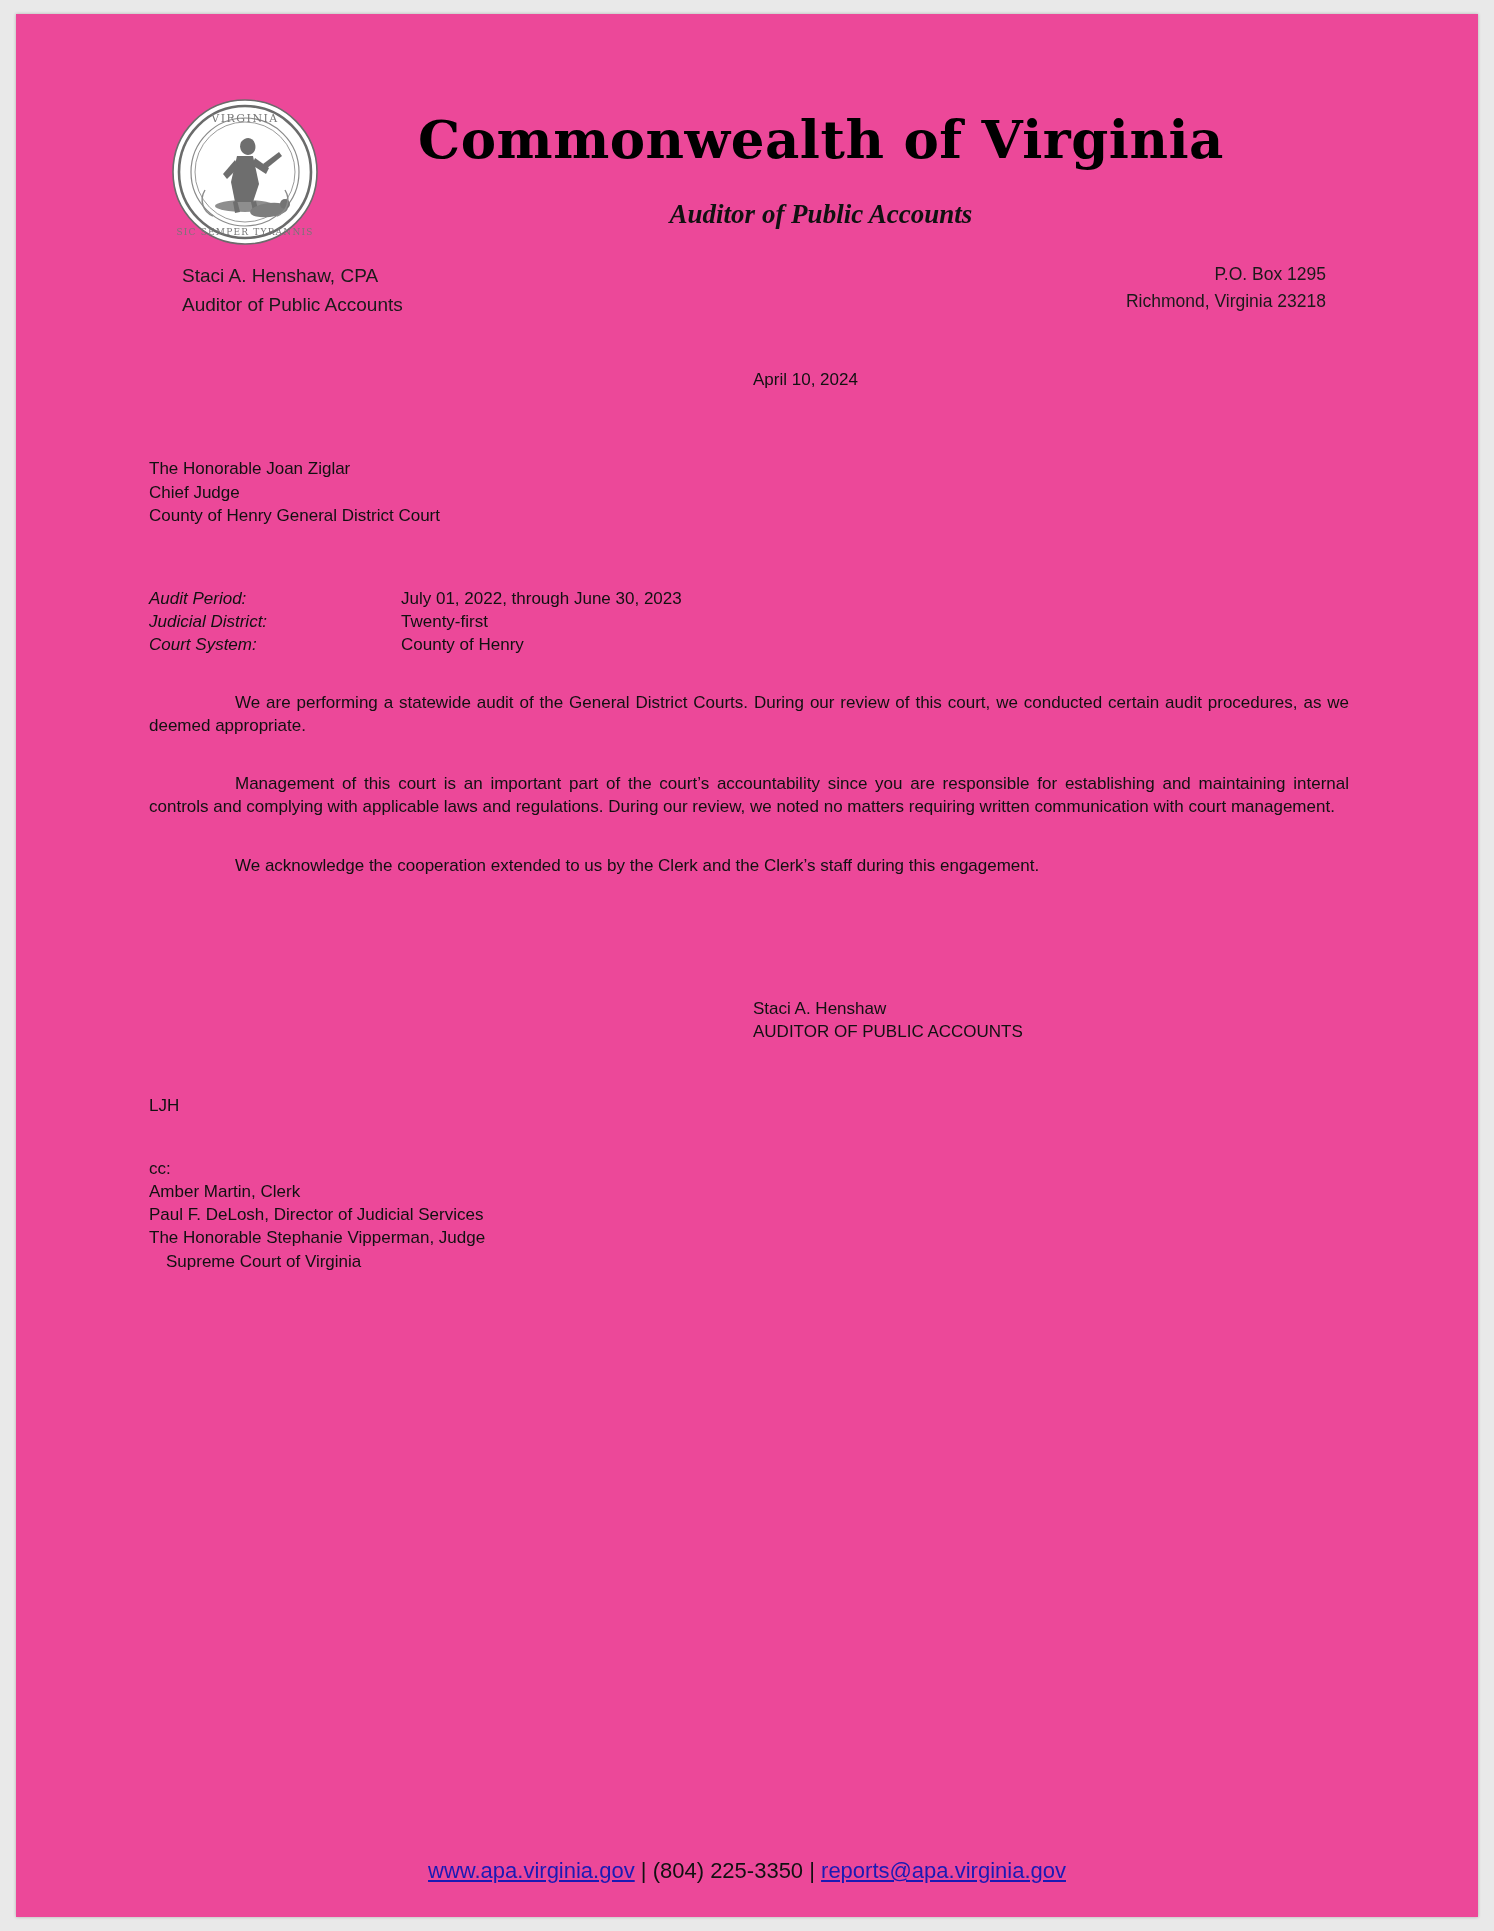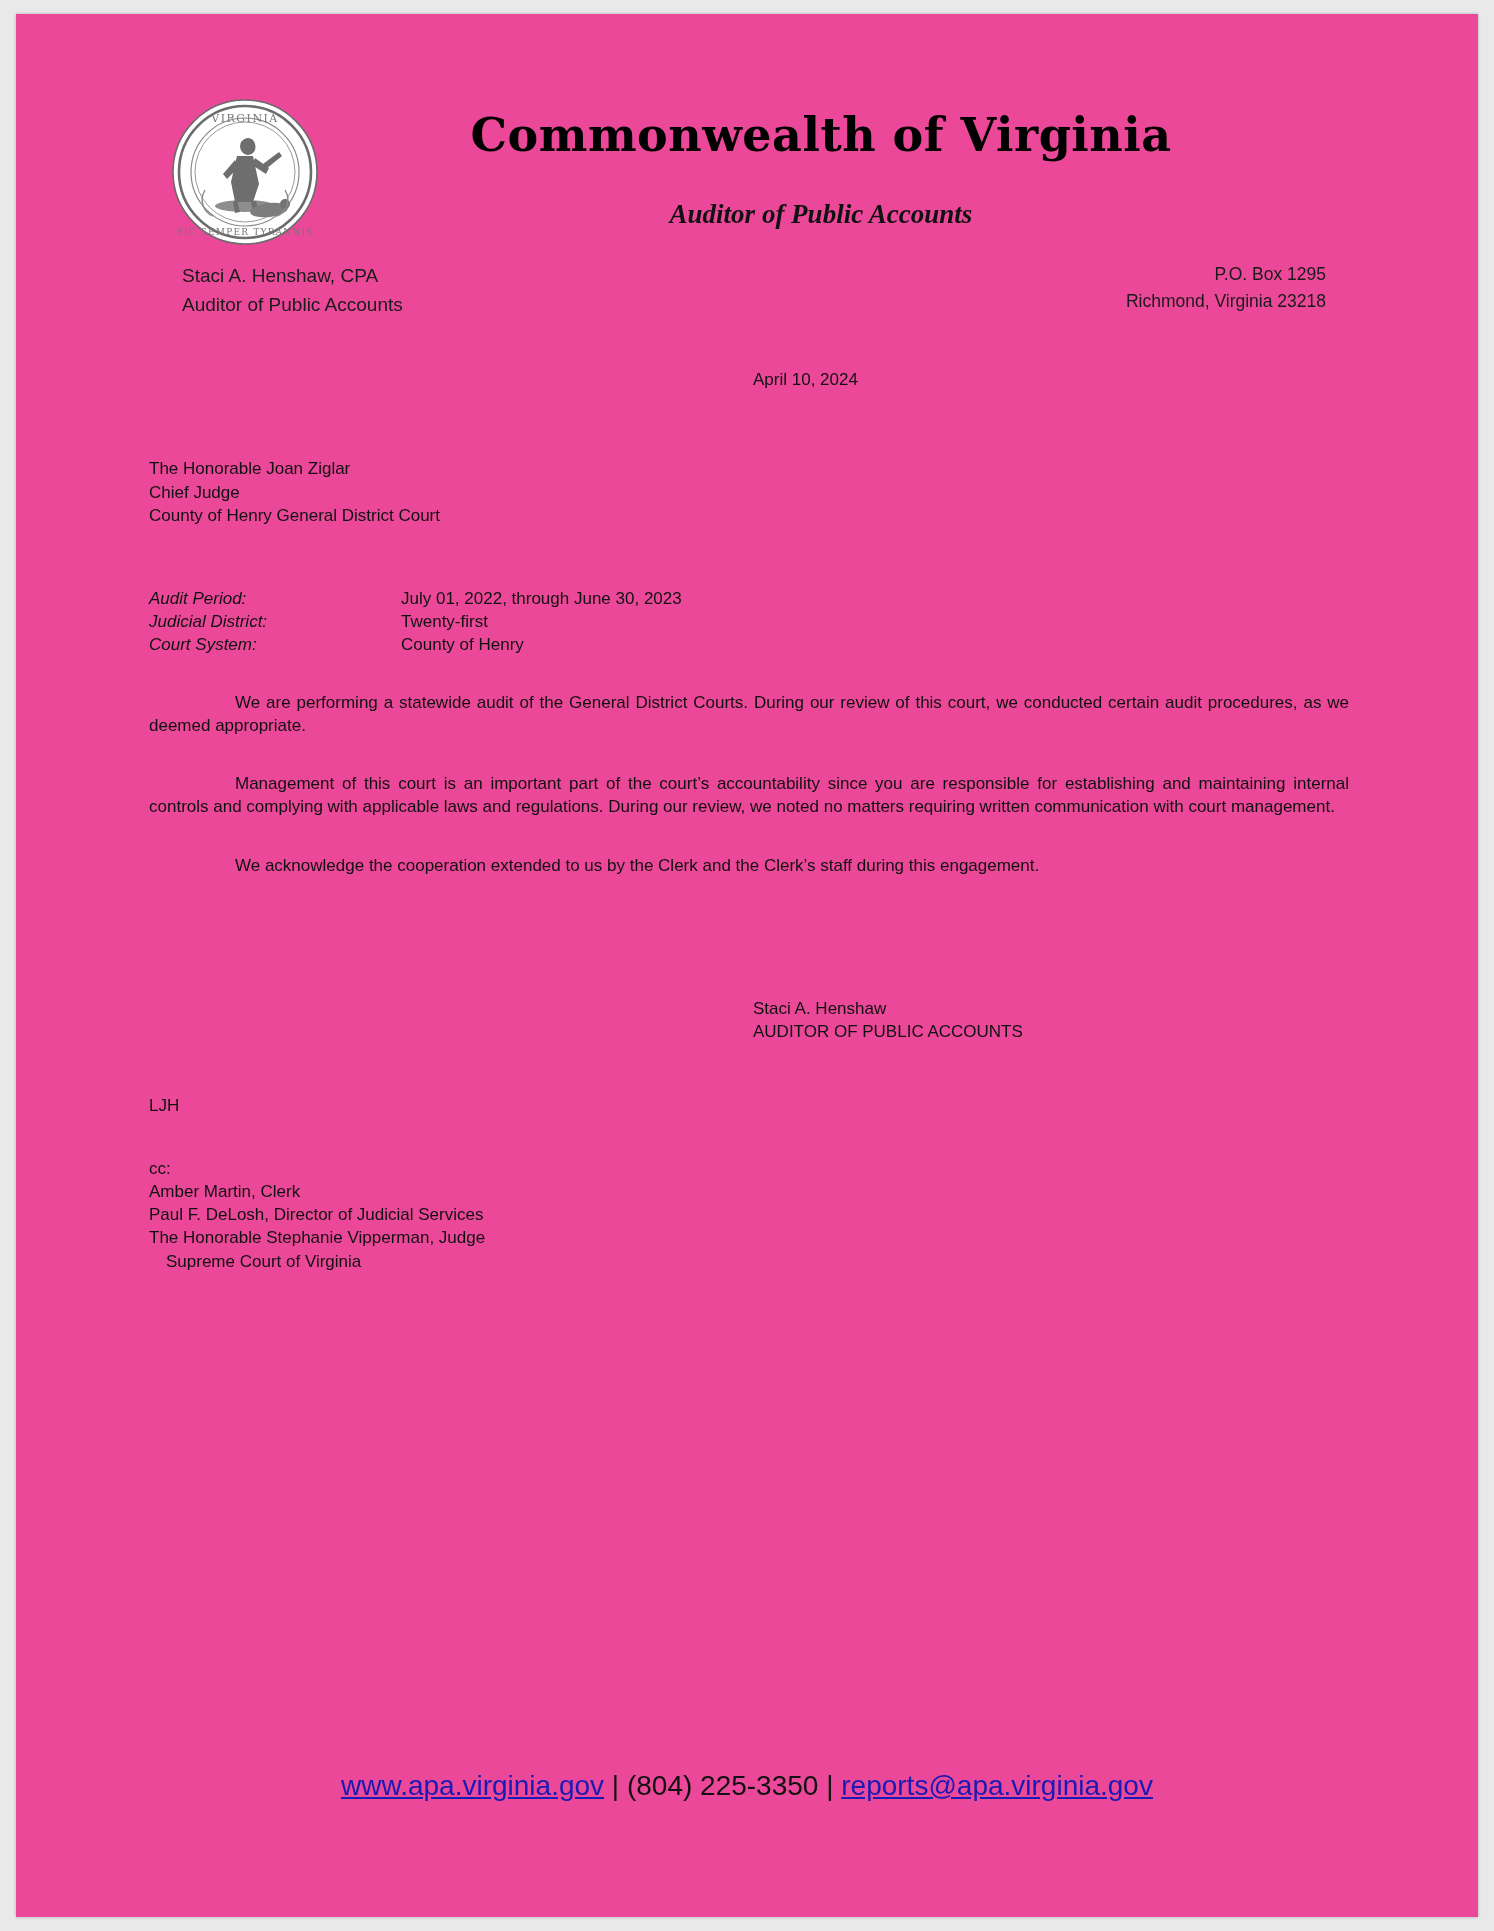--- a/index.html
+++ b/index.html
@@ -41,21 +41,21 @@
   .seal svg { display:block; }
 
   .masthead {
     position: absolute;
     left: 300px;
     top: 96px;
     width: 1010px;
     text-align: center;
     font-family: "DejaVu Serif", serif;
     font-weight: bold;
-    font-size: 46px;
+    font-size: 53px;
     letter-spacing: 0.5px;
     color: #000;
     line-height: 1.1;
   }
   .subhead {
     position: absolute;
     left: 300px;
     top: 185px;
     width: 1010px;
     text-align: center;
@@ -133,24 +133,24 @@
     flex-direction: column;
   }
   .cc-label { width: 86px; flex: none; }
   .cc-list { flex: 1; line-height: 1.36; }
   .cc-list .indent { padding-left: 17px; }
 
   
   .footer {
     position: absolute;
     left: 0;
-    top: 1756px;
+    top: 1844px;
     width: 1462px;
     text-align: center;
-    font-size: 28px;
+    font-size: 22px;
     color: #111;
   }
   .footer a {
     color: #1a1ab4;
     text-decoration: underline;
   }
   .footer .sep { color: #111; }
 </style>
 </head>
 <body>

